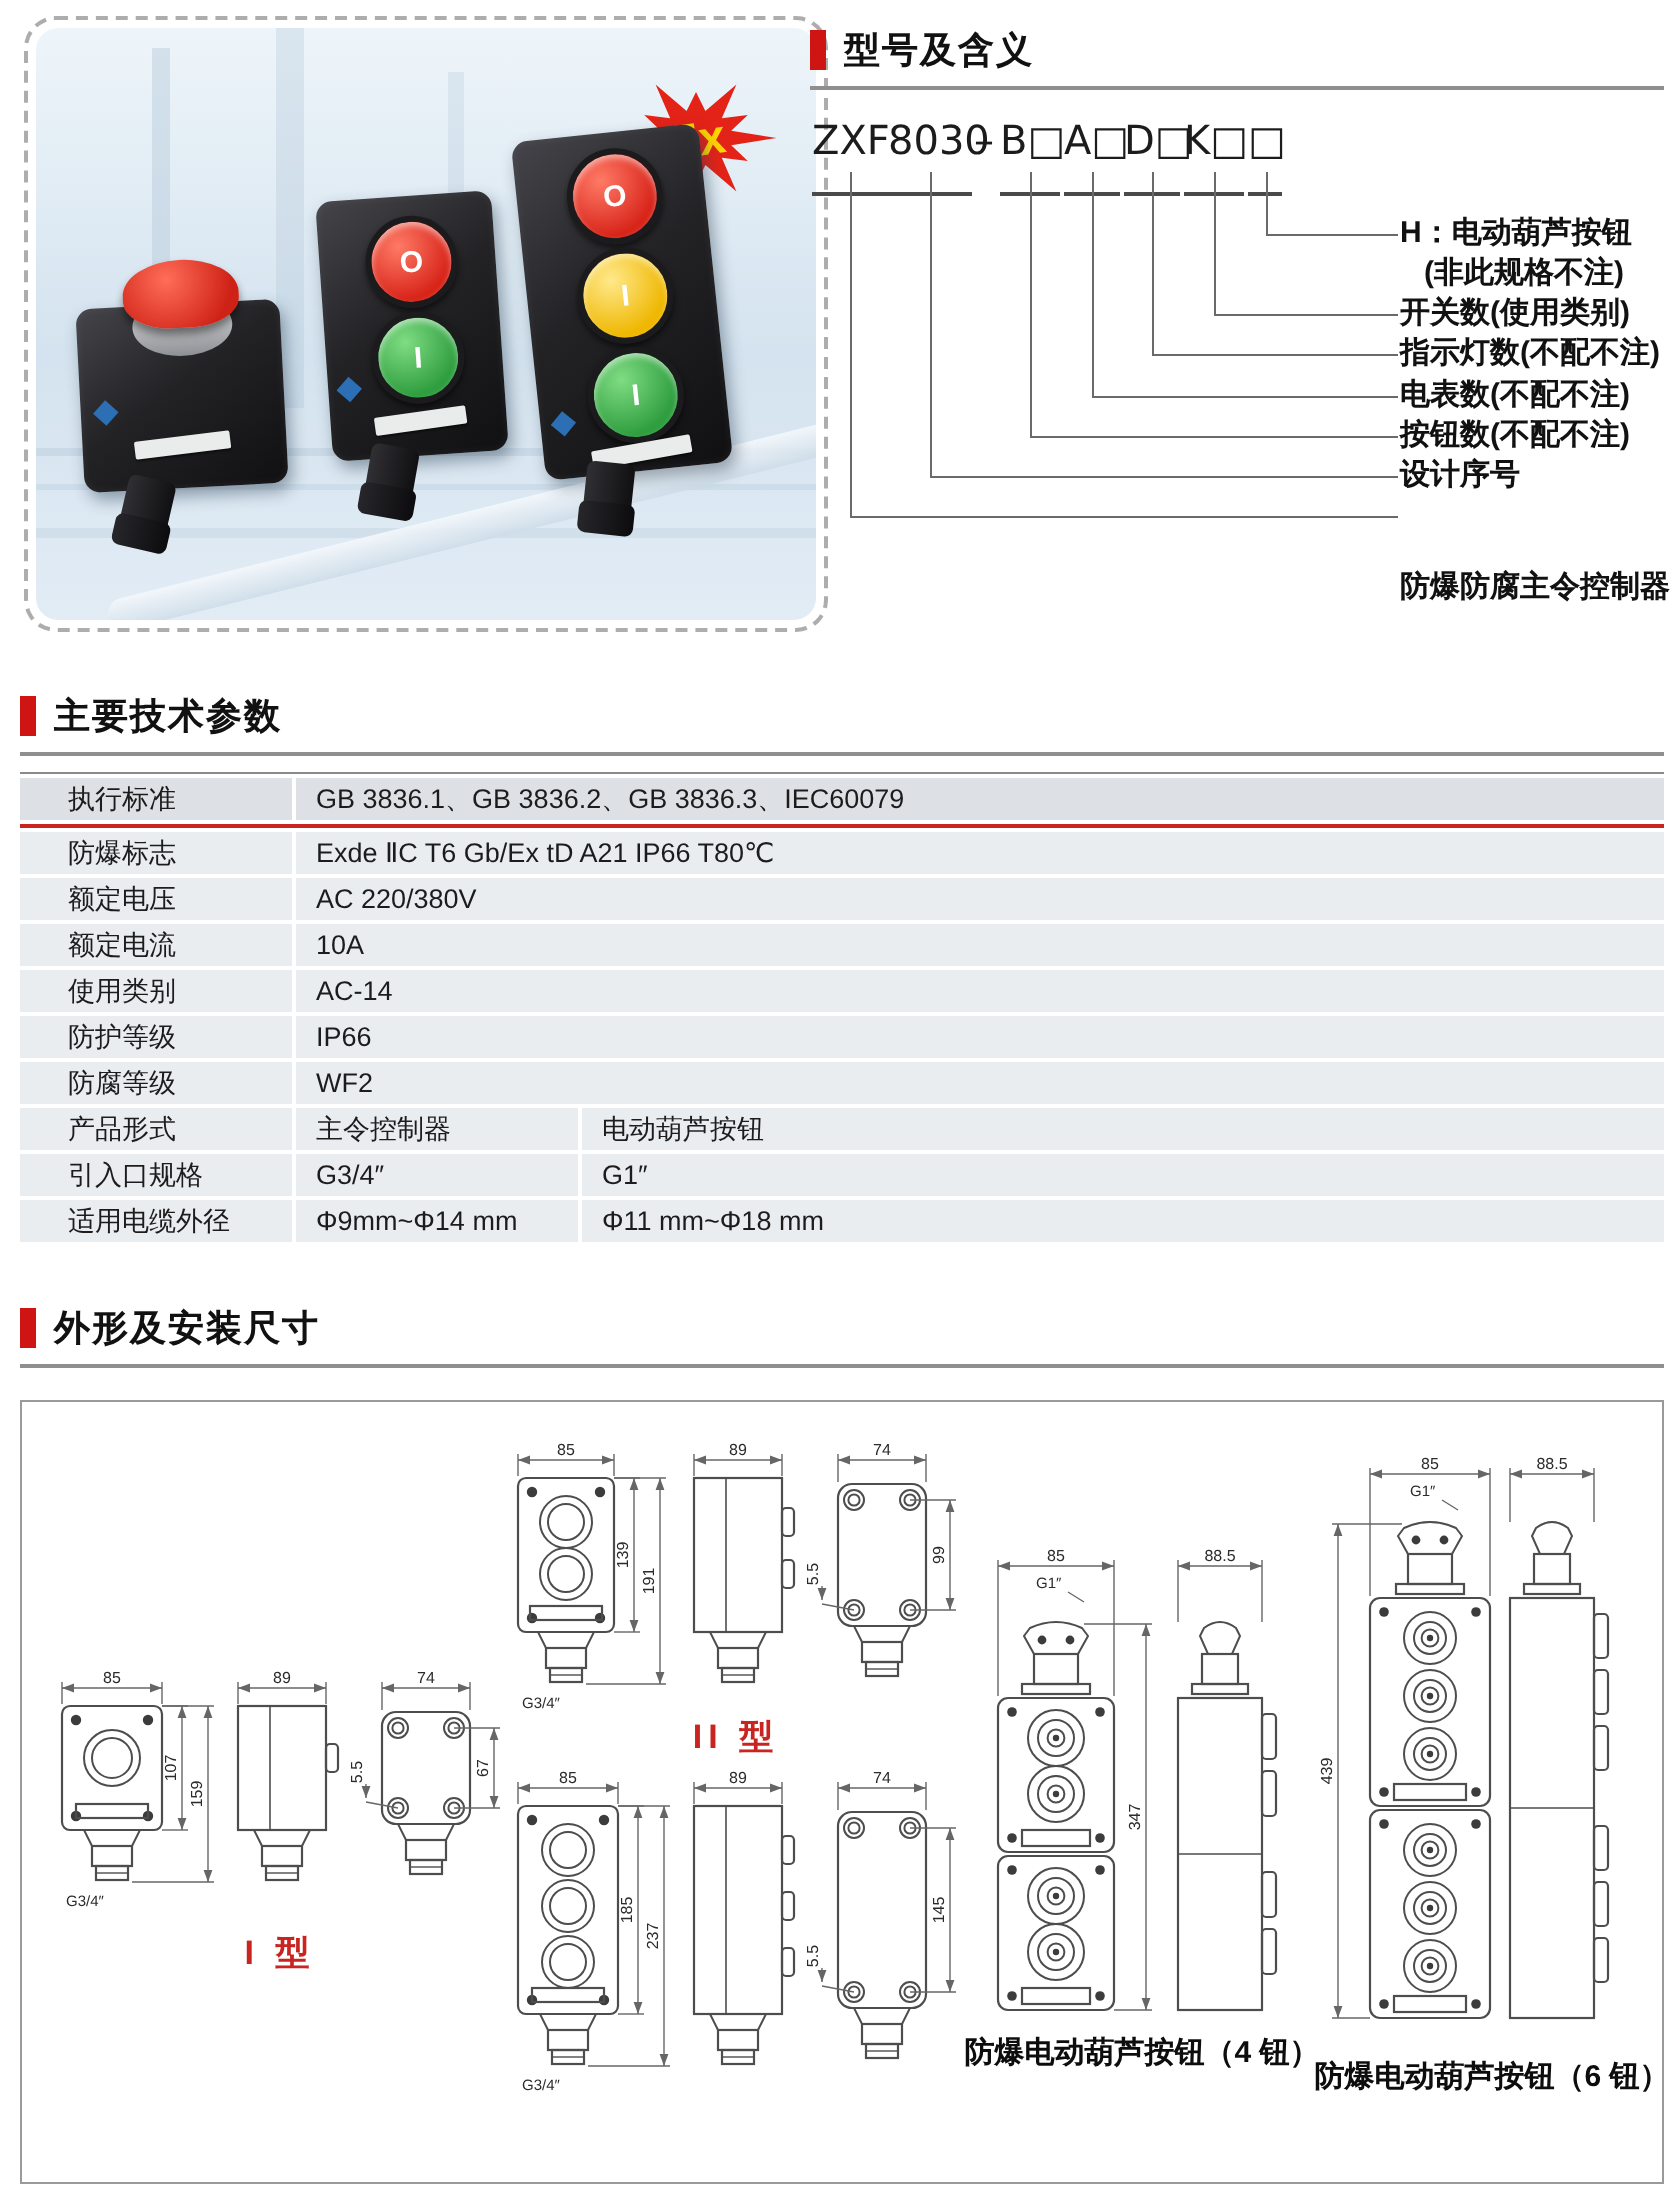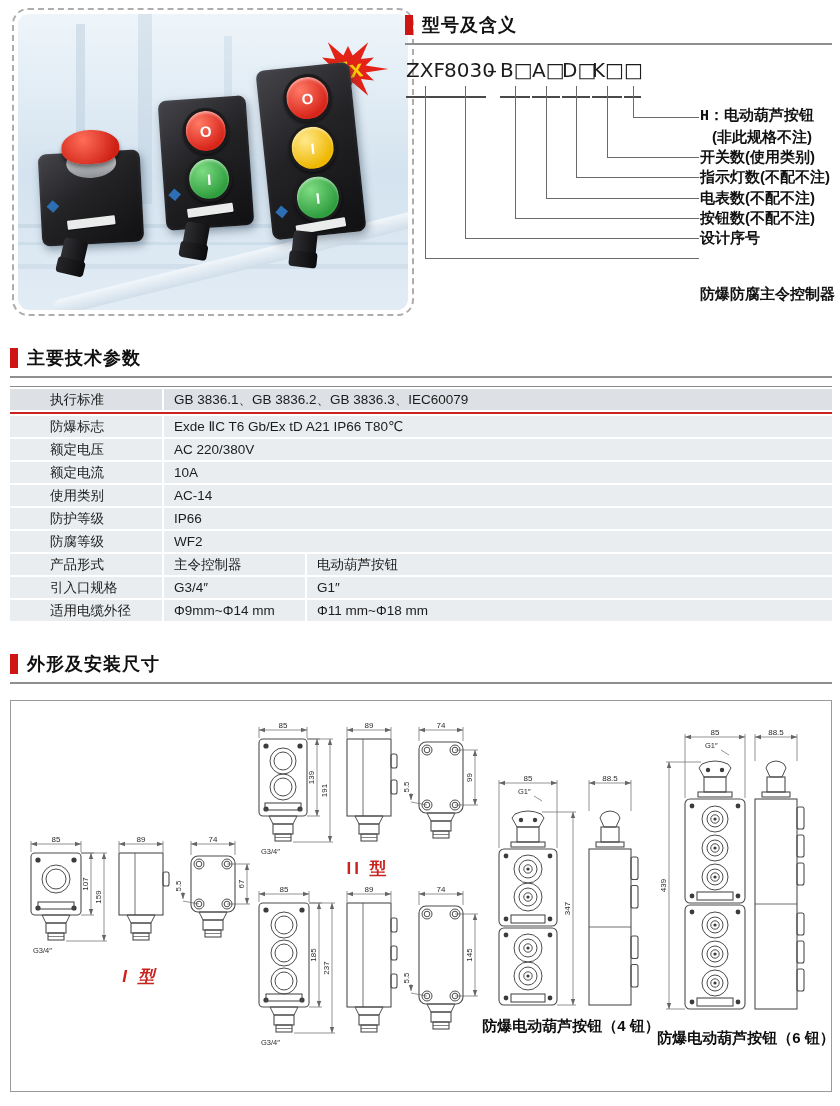--- a/index.html
+++ b/index.html
@@ -50,21 +50,21 @@
   .mconn{position:absolute;border-left:1px solid #6a6a6a;border-bottom:1px solid #6a6a6a;}
   .mlabel{position:absolute;left:700px;font-size:15px;font-weight:bold;color:#111;
           white-space:nowrap;line-height:18px;}
   .mlabel.sub{left:712px;font-weight:bold;}
 
   
   #ptable{position:absolute;left:10px;top:386px;width:822px;border-top:1px solid #8a8a8a;padding-top:2px;}
   .prow{display:flex;height:21px;margin-bottom:2px;}
   .pcell{background:#e9edf0;line-height:21px;font-size:13.5px;color:#1c1c1c;white-space:nowrap;overflow:hidden;}
   .prow.hl .pcell{background:#dde1e5;}
-  .pc-label{width:112px;padding-left:40px;}
+  .pc-label{width:112px;padding-left:24px;}
   .pc-v{flex:1;padding-left:10px;margin-left:2px;}
   .pc-v.fixed{flex:none;width:131px;}
   .red-sep{height:2px;background:#c9241f;margin-bottom:2px;}
 
   
   #dims-box{position:absolute;left:10px;top:700px;width:820px;height:390px;
             border:1px solid #9a9a9a;background:#fff;}
   .draw{position:absolute;}
   .type-label{position:absolute;color:#c9241f;font-weight:bold;font-size:17px;
               text-align:center;letter-spacing:3px;}
@@ -547,41 +547,41 @@
           <rect x="146" y="220" width="7" height="22" rx="2" fill="none" stroke="#4d4d4d" stroke-width="1.1"></rect>
           <rect x="146" y="248" width="7" height="22" rx="2" fill="none" stroke="#4d4d4d" stroke-width="1.1"></rect>
           <line x1="104" y1="16" x2="146" y2="16" stroke="#666" stroke-width="0.7"></line>
           <path d="M104 16 l6 -2.2 v4.4 z" fill="#666"></path>
           <path d="M146 16 l-6 -2.2 v4.4 z" fill="#666"></path>
           <line x1="104" y1="13" x2="104" y2="40" stroke="#666" stroke-width="0.7"></line>
           <line x1="146" y1="13" x2="146" y2="40" stroke="#666" stroke-width="0.7"></line>
           <text x="125" y="13.5" font-size="8" fill="#2b2b2b" text-anchor="middle">88.5</text>
         </svg></div>
 
-    <div class="type-label" style="left:4px;top:264px;width:250px;font-style:italic;">I 型</div>
+    <div class="type-label" style="left:4px;top:264px;width:250px;">I 型</div>
     <div class="type-label" style="left:232px;top:156px;width:250px;">II 型</div>
     <div class="caption" style="left:460px;top:316px;width:200px;">防爆电动葫芦按钮（4 钮）</div>
     <div class="caption" style="left:636px;top:328px;width:198px;">防爆电动葫芦按钮（6 钮）</div>
   </div>
 <div class="mgroup ul" style="left: 406px; width: 38px;">ZXF</div>
     <div class="mgroup ul" style="left: 444px; width: 42px;">8030</div>
     <div class="mgroup" style="left: 487px; width: 10px;">–</div>
     <div class="mgroup ul" style="left: 500px; width: 30px;">B□</div>
     <div class="mgroup ul" style="left: 532px; width: 28px;">A□</div>
     <div class="mgroup ul" style="left: 562px; width: 28px;">D□</div>
     <div class="mgroup ul" style="left: 592px; width: 30px;">K□</div>
     <div class="mgroup ul" style="left: 624px; width: 17px;">□</div>
     <div class="mconn" style="left: 425px; top: 86px; width: 273px; height: 172px;"></div>
     <div class="mconn" style="left: 465px; top: 86px; width: 233px; height: 152px;"></div>
     <div class="mconn" style="left: 515px; top: 86px; width: 183px; height: 132px;"></div>
     <div class="mconn" style="left: 546px; top: 86px; width: 152px; height: 112px;"></div>
     <div class="mconn" style="left: 576px; top: 86px; width: 122px; height: 91px;"></div>
     <div class="mconn" style="left: 607px; top: 86px; width: 91px; height: 71px;"></div>
     <div class="mconn" style="left: 632.5px; top: 86px; width: 65.5px; height: 31px;"></div>
-    <div class="mlabel" style="top: 108px; font-family: Liberation Mono, monospace;">H：电动葫芦按钮</div>
+    <div class="mlabel" style="top: 108px;">H：电动葫芦按钮</div>
     <div class="mlabel sub" style="top: 128px;">(非此规格不注)</div>
     <div class="mlabel" style="top: 148px;">开关数(使用类别)</div>
     <div class="mlabel" style="top: 168px;">指示灯数(不配不注)</div>
     <div class="mlabel" style="top: 189px;">电表数(不配不注)</div>
     <div class="mlabel" style="top: 209px;">按钮数(不配不注)</div>
     <div class="mlabel" style="top: 229px;">设计序号</div>
     <div class="mlabel" style="top: 249px; margin-top: 36px;">防爆防腐主令控制器</div>
   </div>
 
 </body></html>

